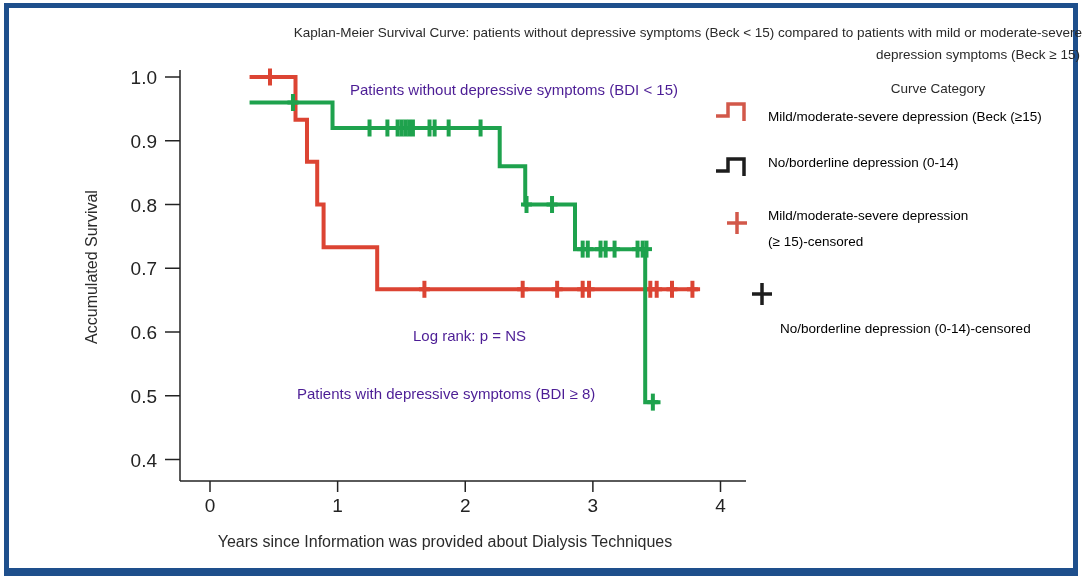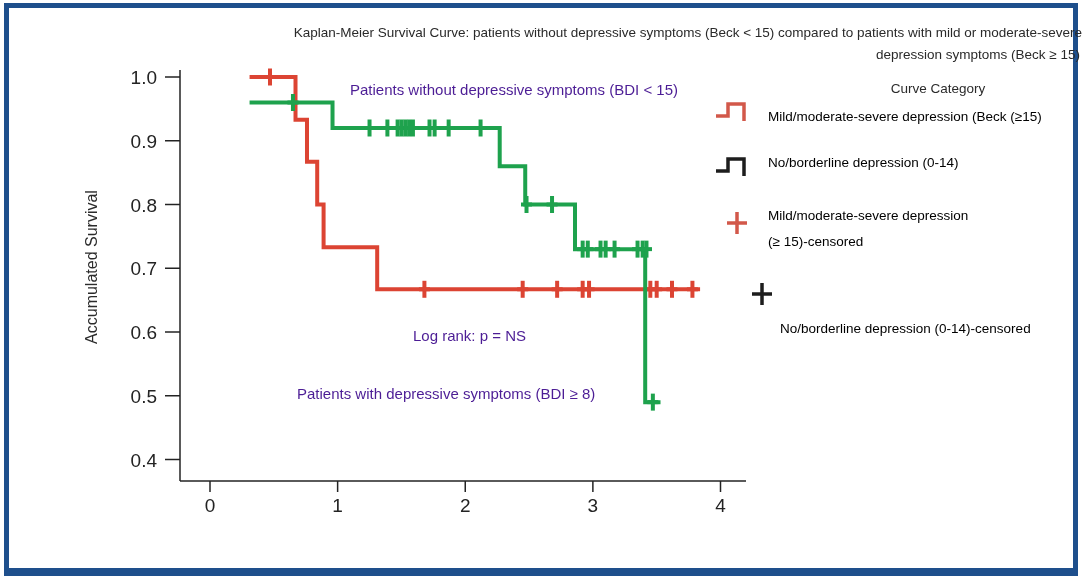--- a/index.html
+++ b/index.html
@@ -119,20 +119,21 @@
       <line x1="647.3587500000001" y1="402.125" x2="658.3587500000001" y2="402.125" stroke="#1ea24d" stroke-width="4"></line>
     </svg>
 
   <div class="abs title-line" style="left:0;top:25px;width:1082px;">Kaplan-Meier Survival Curve: patients without depressive symptoms (Beck &lt; 15) compared to patients with mild or moderate-severe</div>
   <div class="abs title-line" style="left:150px;top:47px;width:930px;">depression symptoms (Beck ≥ 15)</div>
 
   <div class="abs anno" style="left:350px;top:81px;">Patients without depressive symptoms (BDI &lt; 15)</div>
   <div class="abs anno" style="left:413px;top:327px;">Log rank: p = NS</div>
   <div class="abs anno" style="left:297px;top:385px;">Patients with depressive symptoms (BDI ≥ 8)</div>
 
+  <div class="abs axis-label" style="left:150px;top:533px;width:590px;text-align:center;">Years since Information was provided about Dialysis Techniques</div>
   <div class="abs axis-label" style="left:92px;top:267px;transform:translate(-50%,-50%) rotate(-90deg);">Accumulated Survival</div>
 
   <div class="abs legend-title" style="left:848px;top:81px;width:180px;">Curve Category</div>
 
   <svg class="abs" style="left:714px;top:100px;" width="46" height="24" viewBox="0 0 46 24">
     <path d="M2 16 H14 V4 H30 V21" fill="none" stroke-width="3.5" stroke="#d2584a"></path>
   </svg>
   <div class="abs legend-label" style="left:768px;top:109px;">Mild/moderate-severe depression (Beck (≥15)</div>
 
   <svg class="abs" style="left:714px;top:155px;" width="46" height="24" viewBox="0 0 46 24">

